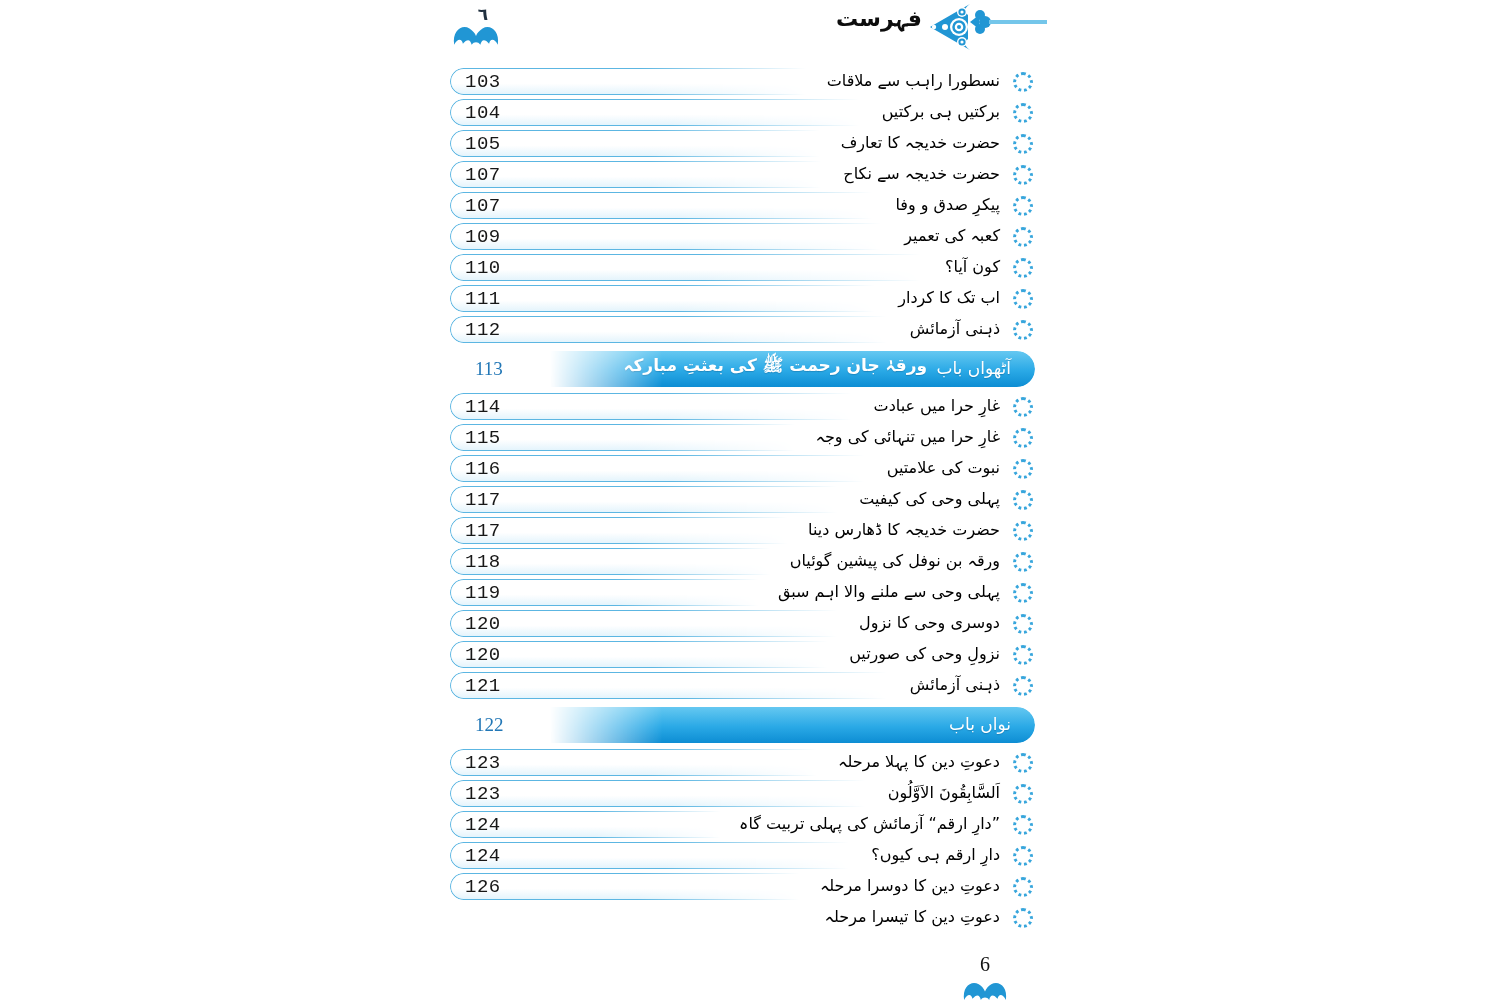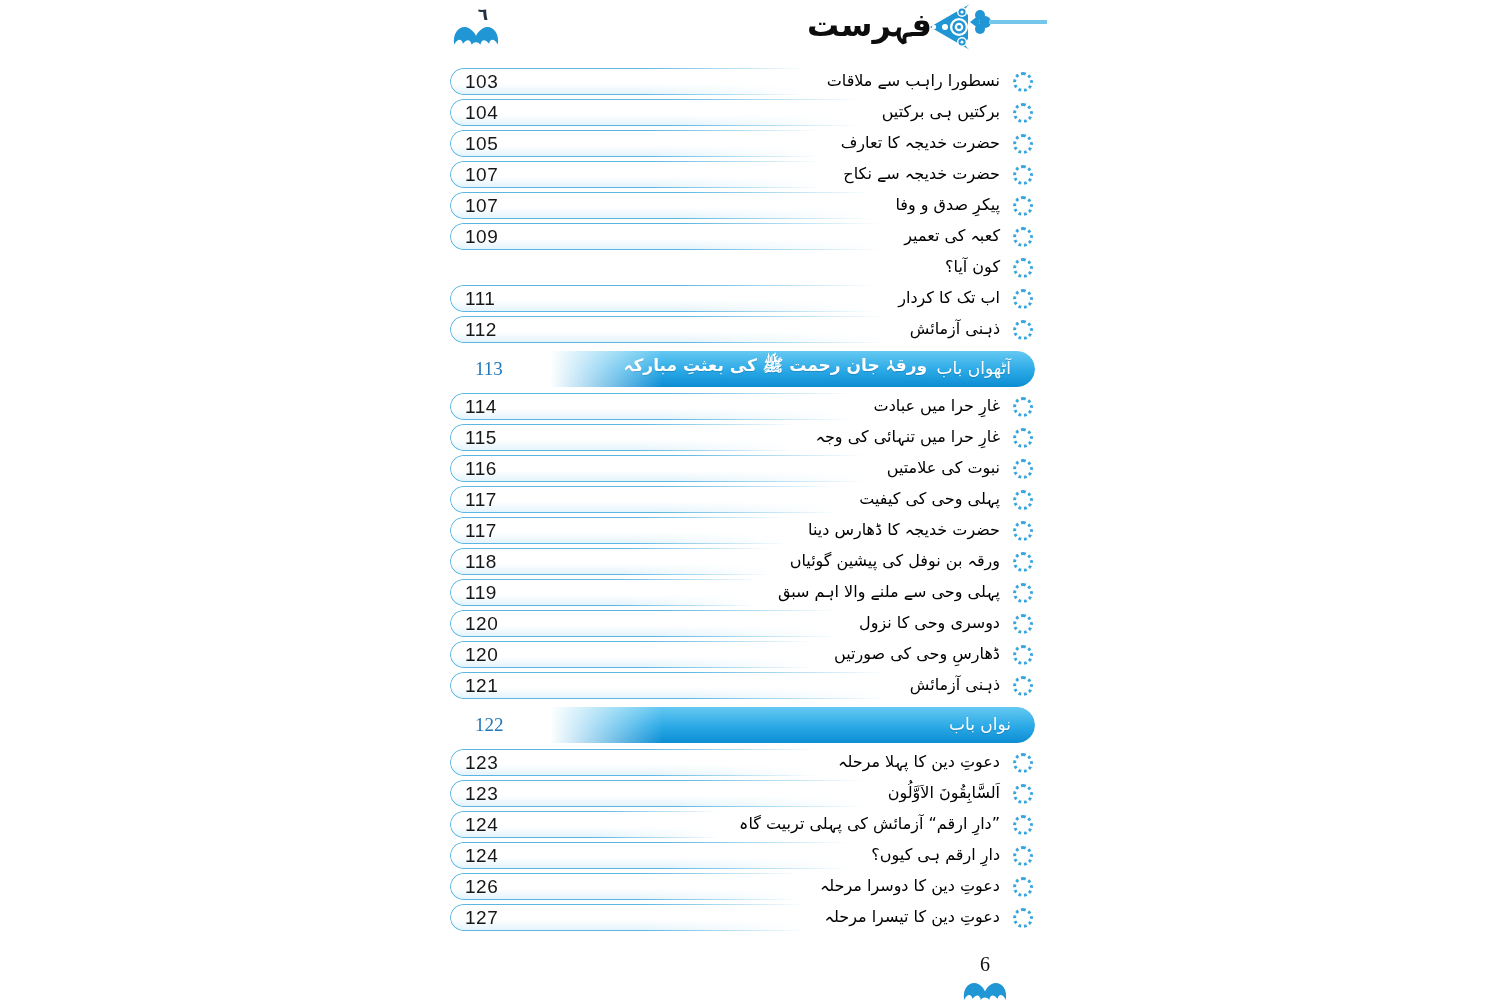--- a/index.html
+++ b/index.html
@@ -7,22 +7,22 @@
     position:relative;width:1500px;height:1000px;background:#fff;overflow:hidden;
     font-family:"DejaVu Sans",sans-serif;
   }
   
   .corner-num{
     position:absolute;left:468px;top:4px;width:30px;text-align:center;
     font-size:17px;color:#20303f;font-weight:bold;
   }
   .corner-motif{position:absolute;left:452px;top:22px;}
   .hdr-title{
-    position:absolute;left:836px;top:6px;width:96px;text-align:right;
-    font-size:32px;color:#0d0d0d;direction:rtl;font-weight:bold;
+    position:absolute;left:836px;top:6px;width:96px;text-align:left;
+    font-size:22px;color:#0d0d0d;direction:rtl;font-weight:bold;
   }
   .hdr-ornament{position:absolute;left:926px;top:2px;}
   .hdr-rule{position:absolute;left:968px;top:8px;}
   
   .toc{position:absolute;left:450px;top:66px;width:585px;}
   .entry-row{
     display:flex;direction:rtl;align-items:center;height:31px;
   }
   .bullet{
     flex:0 0 auto;width:20px;height:20px;box-sizing:border-box;
@@ -36,21 +36,21 @@
   .pill{
     flex:1 1 auto;height:25px;min-width:90px;margin-right:10px;
     border:1.6px solid var(--pill-border);border-right:0;
     border-radius:15px 0 0 15px;
     background:linear-gradient(to bottom,#ffffff 58%,var(--pill-tint) 100%);
     -webkit-mask-image:linear-gradient(to right,#000 52%,rgba(0,0,0,0) 97%);
             mask-image:linear-gradient(to right,#000 52%,rgba(0,0,0,0) 97%);
     display:flex;align-items:center;direction:ltr;padding-left:14px;
   }
   .pill-num{
-    font-family:Liberation Sans, sans-serif;font-size:19px;color:#171717;
+    font-family:Liberation Mono, monospace;font-size:19px;color:#171717;
     letter-spacing:.5px;
   }
   
   .chapter-row{
     display:flex;direction:rtl;align-items:center;height:37px;margin:5px 0 4px 0;
   }
   .bar{
     flex:1 1 auto;height:36px;position:relative;
     border-radius:0 18px 18px 0;
     background:linear-gradient(180deg,var(--bar-top) 0%,var(--bar-mid) 55%,var(--bar-bottom) 100%);
@@ -160,20 +160,23 @@
     <span class="bullet"></span>
     <span class="entry-title">کعبہ کی تعمیر</span>
     <span class="pill">
       <span class="pill-num">109</span>
     </span>
   </div>
 
   <div class="entry-row">
     <span class="bullet"></span>
     <span class="entry-title">کون آیا؟</span>
+    <span class="pill">
+      <span class="pill-num">110</span>
+    </span>
   </div>
 
   <div class="entry-row">
     <span class="bullet"></span>
     <span class="entry-title">اب تک کا کردار</span>
     <span class="pill">
       <span class="pill-num">111</span>
     </span>
   </div>
 
@@ -252,21 +255,21 @@
   <div class="entry-row">
     <span class="bullet"></span>
     <span class="entry-title">دوسری وحی کا نزول</span>
     <span class="pill">
       <span class="pill-num">120</span>
     </span>
   </div>
 
   <div class="entry-row">
     <span class="bullet"></span>
-    <span class="entry-title">ڈھارسِ وحی کی صورتیں</span>
+    <span class="entry-title">نزولِ وحی کی صورتیں</span>
     <span class="pill">
       <span class="pill-num">120</span>
     </span>
   </div>
 
   <div class="entry-row">
     <span class="bullet"></span>
     <span class="entry-title">ذہنی آزمائش</span>
     <span class="pill">
       <span class="pill-num">121</span>
@@ -316,23 +319,20 @@
     <span class="bullet"></span>
     <span class="entry-title">دعوتِ دین کا دوسرا مرحلہ</span>
     <span class="pill">
       <span class="pill-num">126</span>
     </span>
   </div>
 
   <div class="entry-row">
     <span class="bullet"></span>
     <span class="entry-title">دعوتِ دین کا تیسرا مرحلہ</span>
-    <span class="pill">
-      <span class="pill-num">127</span>
-    </span>
   </div>
 </div>
 
   <div class="footer-num">6</div>
   <div class="footer-motif">
     <svg width="46" height="25" viewBox="0 0 44 22">
       <path fill="#2196d4" d="M2,20 C0,7 9,1 16,5 C19,7 21,9 22,12 C23,9 25,7 28,5 C35,1 44,7 42,20 C39,14 35,14 34,19 C30,14 27,15 26,20 C24,17 20,17 18,20 C17,15 14,14 10,19 C9,14 5,14 2,20 Z"></path>
     </svg>
   </div>
 </div>

